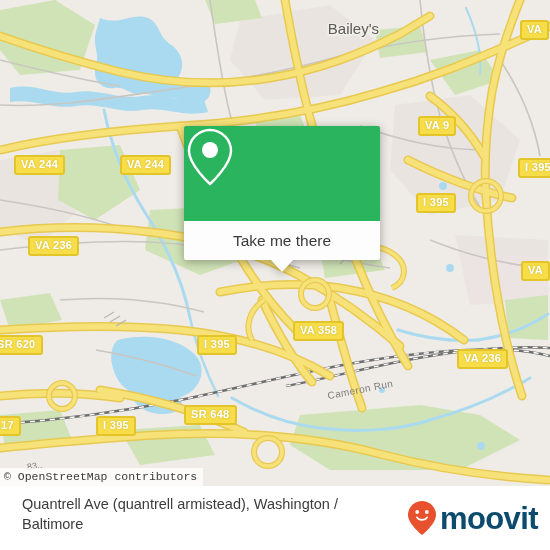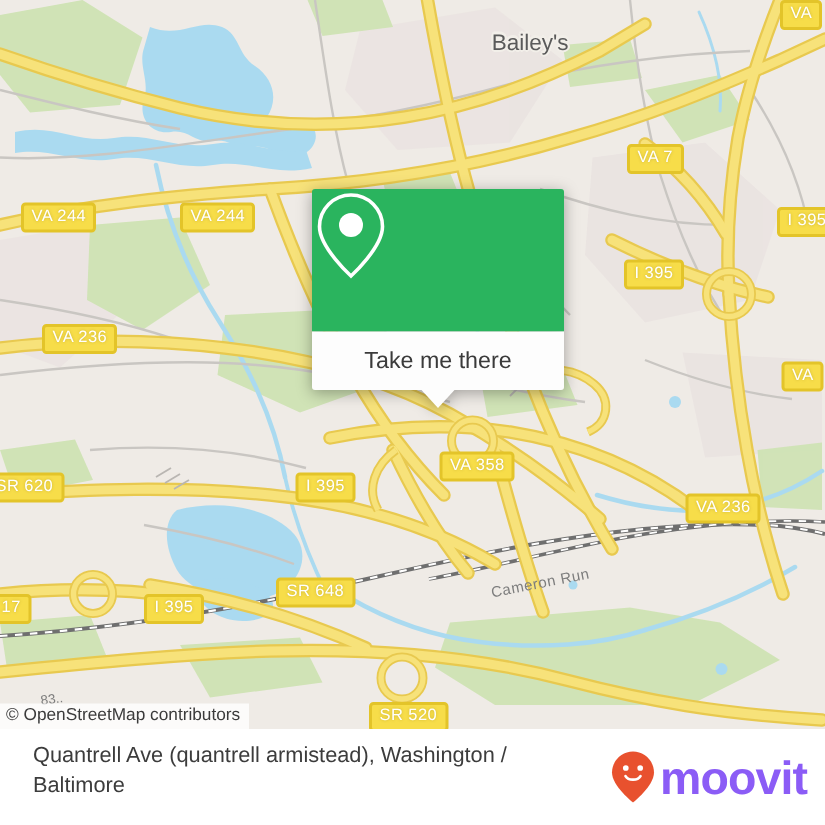--- a/index.html
+++ b/index.html
@@ -18,27 +18,28 @@
   .map svg{position:absolute;left:0;top:0;}
 
   
   .shield{
     position:absolute;
     background:#ffffff;
     border:2px solid #e8c832;
     border-radius:3px;
     color:#5a5a42;
     font-size:11px;
-    font-weight:normal;
+    font-weight:bold;
     letter-spacing:.3px;
     padding:1px 5px 2px 5px;
     white-space:nowrap;
     line-height:13px;
     font-family:"Liberation Sans", sans-serif;
     box-sizing:border-box;
+    margin-top:20px;
   }
   .shield.filled{background:#f7dd49;border-color:#e3c429;color:#fff;
     text-shadow:0 0 2px rgba(120,100,20,.35);}
 
   
   .place{
     position:absolute;
     color:#5a5a5a;
     font-size:15px;
     line-height:17px;
@@ -53,27 +54,27 @@
     position:absolute;color:#7d7d7d;font-size:9px;white-space:nowrap;
     font-family:"Liberation Sans", sans-serif;
   }
 
   
   .attrib{
     position:absolute;left:0;bottom:0;
     background:rgba(255,255,255,.78);
     color:#3b3b3b;font-size:11.5px;
     padding:2px 6px 3px 4px;
-    font-family:Liberation Sans, sans-serif;
+    font-family:Liberation Mono, monospace;
     white-space:nowrap;
   }
 
   
   .popup{
-    position:absolute;left:208px;top:126px;width:168px;
+    position:absolute;left:184px;top:126px;width:196px;
     filter:drop-shadow(0 2px 5px rgba(0,0,0,.33));
   }
   .popup-img{
     height:95px;background:#2ab45e;border-radius:2px 2px 0 0;
     display:flex;align-items:center;justify-content:center;
   }
   .popup-bar{
     height:39px;background:#fdfdfd;border-radius:0 0 2px 2px;
     display:flex;align-items:center;justify-content:center;
     color:#3b3b3b;font-size:15.5px;
@@ -90,21 +91,21 @@
     position:absolute;left:0;top:486px;width:550px;height:53px;
     background:#ffffff;overflow:hidden;
   }
   .footer-title{
     position:absolute;left:22px;top:8px;width:370px;
     color:#3c3c3c;font-size:14.5px;line-height:20px;
     font-family:"Liberation Sans", sans-serif;
   }
   .brand{position:absolute;right:12px;top:14px;display:flex;align-items:center;gap:3px;}
   .brand-word{
-    color:#8b5cf6;font-size:31px;line-height:31px;font-weight:bold;
+    color:#0c4a6e;font-size:31px;line-height:31px;font-weight:bold;
     letter-spacing:-.6px;font-family:"Liberation Sans", sans-serif;
   }
 </style>
 </head>
 <body>
 
 <div id="app">
 
   <div class="map">
     <svg width="550" height="486" viewBox="0 0 550 486">
@@ -275,21 +276,21 @@
     <div class="shield filled" style="left:14px;top:135px;">VA 244</div>
     <div class="shield filled" style="left:120px;top:135px;">VA 244</div>
     <div class="shield filled" style="left:28px;top:216px;">VA 236</div>
     <div class="shield filled" style="left:-10px;top:315px;">SR 620</div>
     <div class="shield filled" style="left:-6px;top:396px;">17</div>
     <div class="shield filled" style="left:96px;top:396px;">I 395</div>
     <div class="shield filled" style="left:184px;top:385px;">SR 648</div>
     <div class="shield filled" style="left:197px;top:315px;">I 395</div>
     <div class="shield filled" style="left:293px;top:301px;">VA 358</div>
     <div class="shield filled" style="left:246px;top:468px;">SR 520</div>
-    <div class="shield filled" style="left:418px;top:96px;">VA 7</div>
+    <div class="shield filled" style="left:418px;top:96px;">VA 9</div>
     <div class="shield filled" style="left:416px;top:173px;">I 395</div>
     <div class="shield filled" style="left:518px;top:138px;">I 395</div>
     <div class="shield filled" style="left:457px;top:329px;">VA 236</div>
     <div class="shield filled" style="left:520px;top:0px;">VA</div>
     <div class="shield filled" style="left:521px;top:241px;">VA</div>
 
     <div class="popup">
       <div class="popup-img">
         <svg width="52" height="62" viewBox="0 0 52 62">
           <path d="M26 4 C14.4 4 5 13.4 5 25 C5 39 26 58 26 58 C26 58 47 39 47 25 C47 13.4 37.6 4 26 4 Z" fill="none" stroke="#ffffff" stroke-width="2.4"></path>

